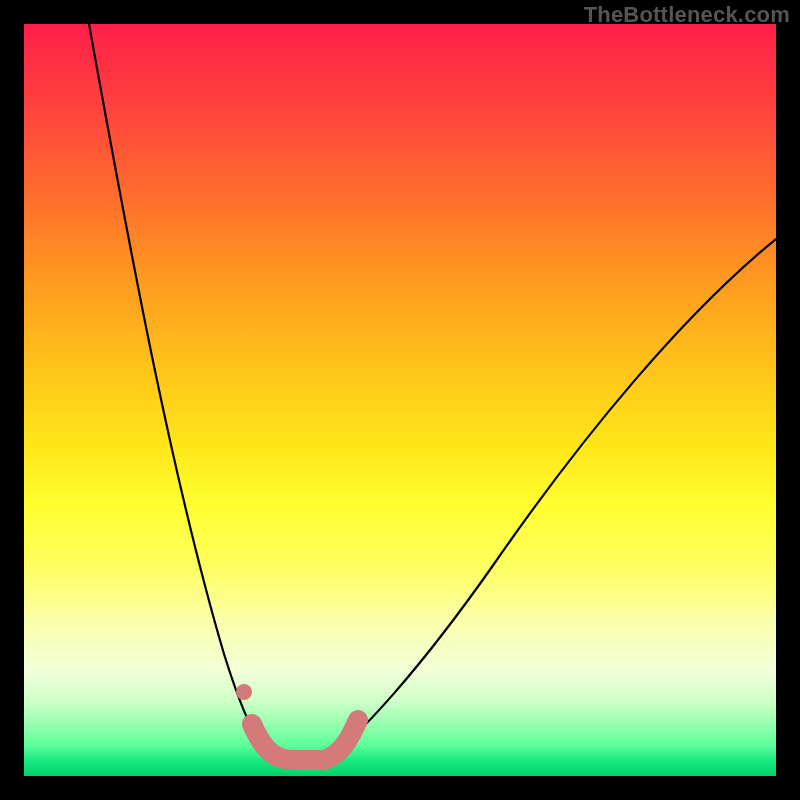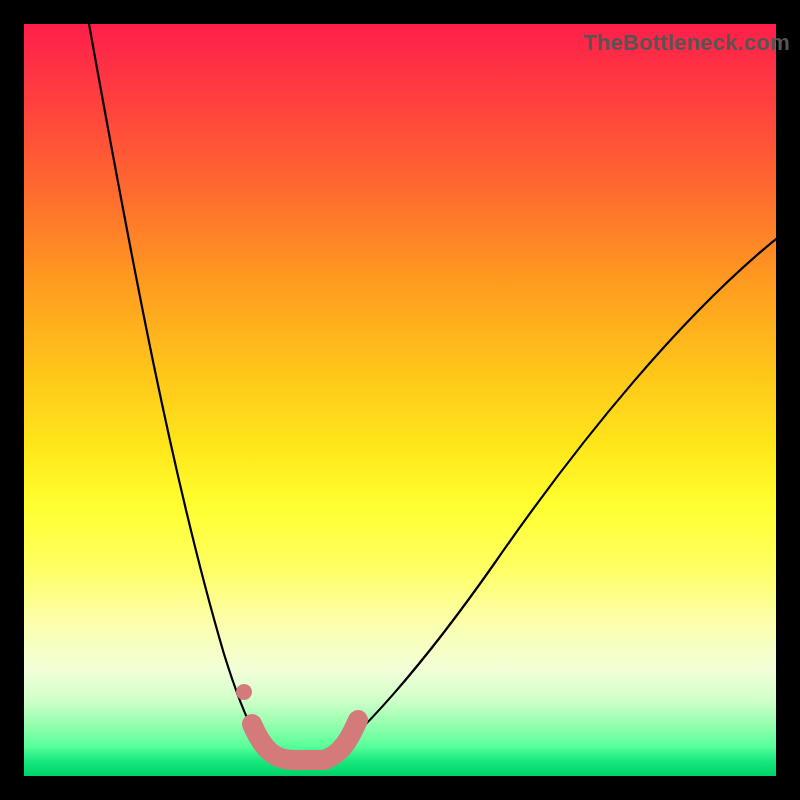--- a/index.html
+++ b/index.html
@@ -37,21 +37,20 @@
   }
   .watermark {
     position: absolute;
     top: 2px;
     right: 10px;
     color: #555;
     font-size: 22px;
     font-weight: 600;
     letter-spacing: 0.2px;
     user-select: none;
-    margin-top: 28px;
   }
   svg.overlay {
     position: absolute;
     left: 24px;
     top: 24px;
     width: 752px;
     height: 752px;
     shape-rendering: geometricPrecision;
   }
   .curve {

